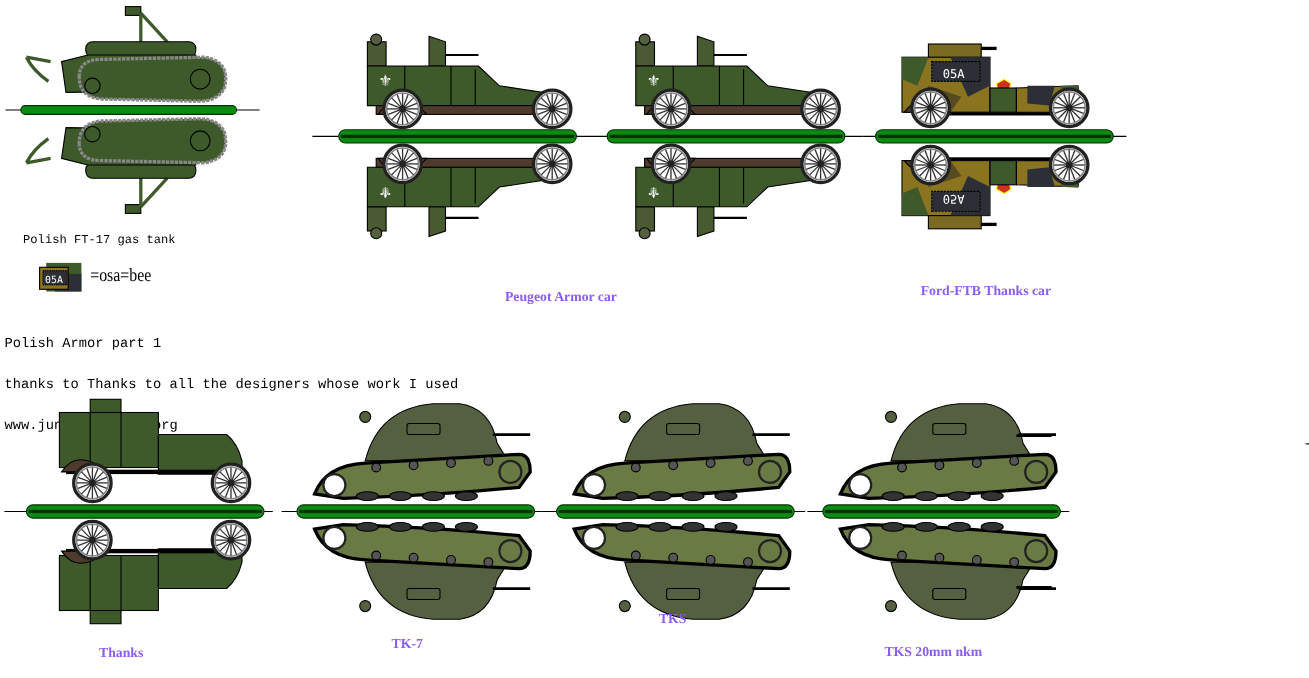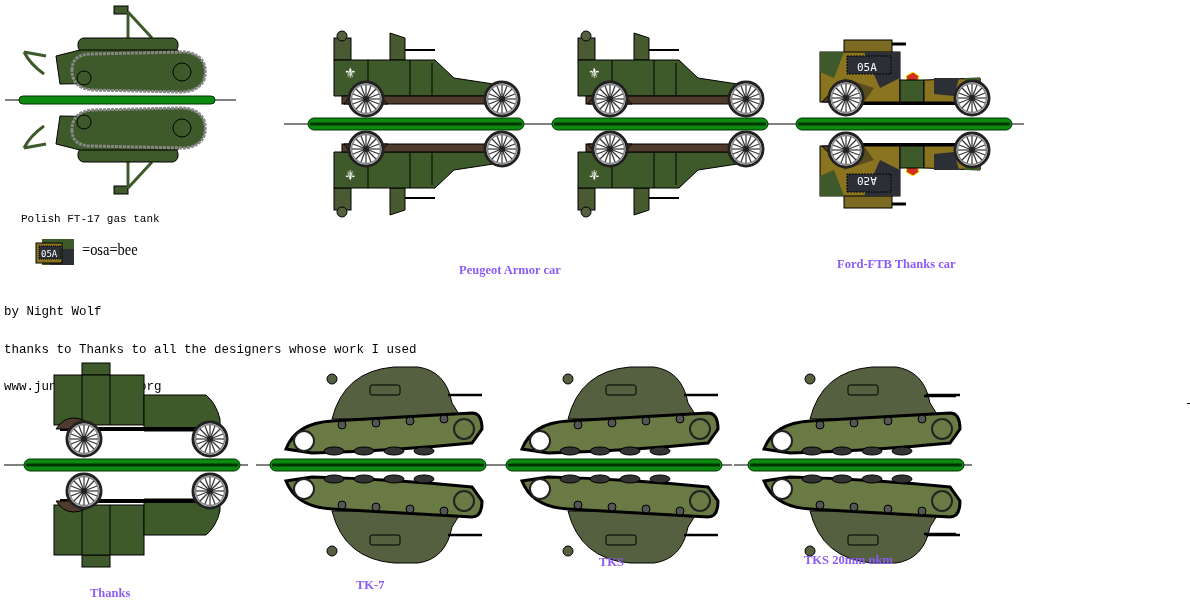--- a/index.html
+++ b/index.html
@@ -141,21 +141,21 @@
     <rect x="6" y="0" width="32" height="26" fill="#3e5a2a"></rect>
     <rect x="14" y="10" width="24" height="16" fill="#2c3036"></rect>
     <rect x="0" y="4" width="26" height="20" fill="#8a7420" stroke="#000"></rect>
     <rect x="3" y="7" width="22" height="13" fill="#2c3036" stroke="#000" stroke-dasharray="1,1"></rect>
     <text x="5" y="18" font-size="9" fill="#fff" font-family="DejaVu Sans Mono, monospace">05A</text>
   </svg>
   <div class="abs osa-eq">=osa=bee</div>
 </div>
 
 <div class="abs mono credits">
-  <div>by Night Wolf</div>
+  <div>Polish Armor part 1</div>
   <div>thanks to Thanks to all the designers whose work I used</div>
   <div>www.juniorgeneral.org</div>
 </div>
 
 <div>
   <svg class="abs" style="left:284px;top:0" width="500" height="250">
     <line x1="0" y1="124" x2="500" y2="124" stroke="#000"></line>
     <g transform="translate(24,124)">
         <use href="#base"></use>
       </g>
@@ -250,16 +250,16 @@
       </g>
     <g transform="translate(16,109)">
         <use href="#tankette-half"></use>
       </g>
     <g transform="translate(16,121) scale(1,-1)">
         <use href="#tankette-half"></use>
       </g>
     <line x1="190" y1="46" x2="222" y2="46" stroke="#000" stroke-width="2.5"></line>
     <line x1="190" y1="184" x2="222" y2="184" stroke="#000" stroke-width="2.5"></line>
   </svg>
-  <div class="abs serif label" style="left:804px;top:553px">TKS 20mm nkm</div>
+  <div class="abs serif label" style="left:804px;top:585px">TKS 20mm nkm</div>
 </div>
 
 <div class="abs" style="left:1187px;top:403px;width:3px;height:1px;background:#000"></div>
 
 </body></html>

